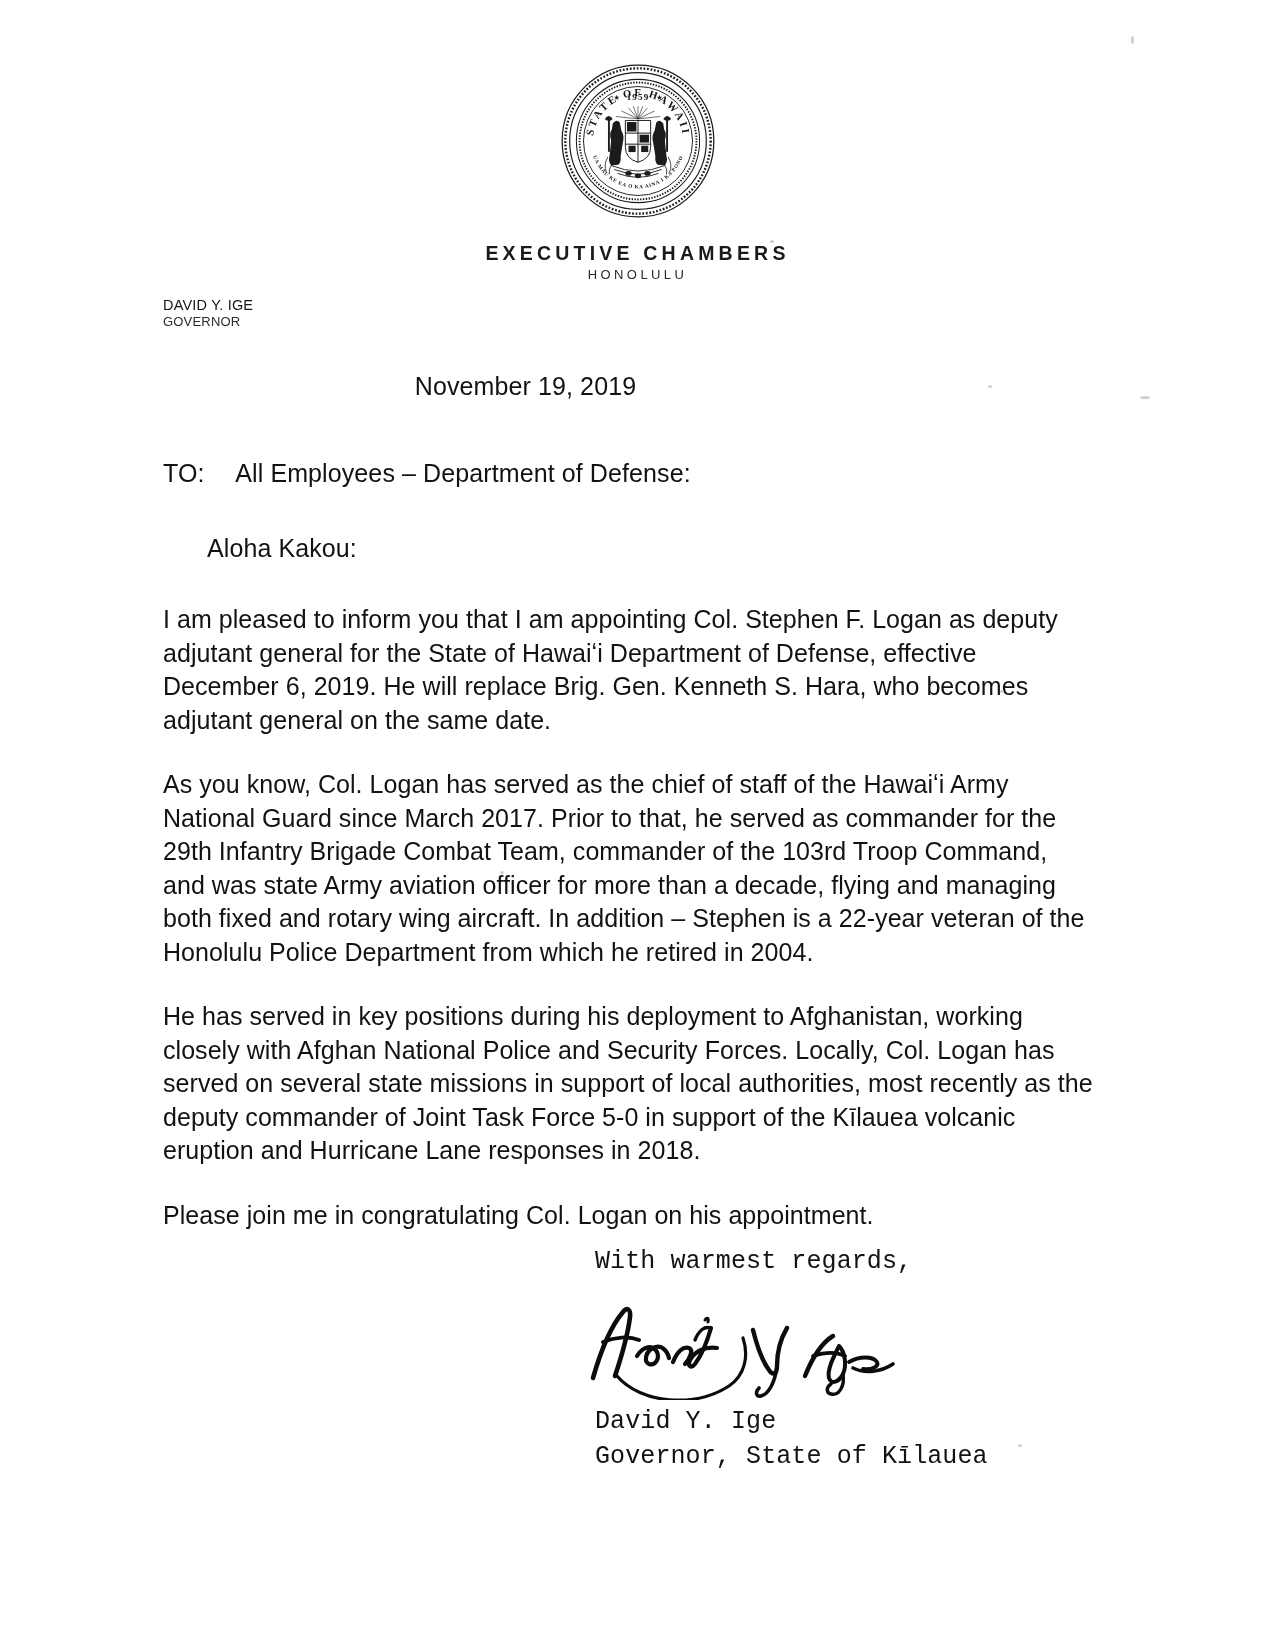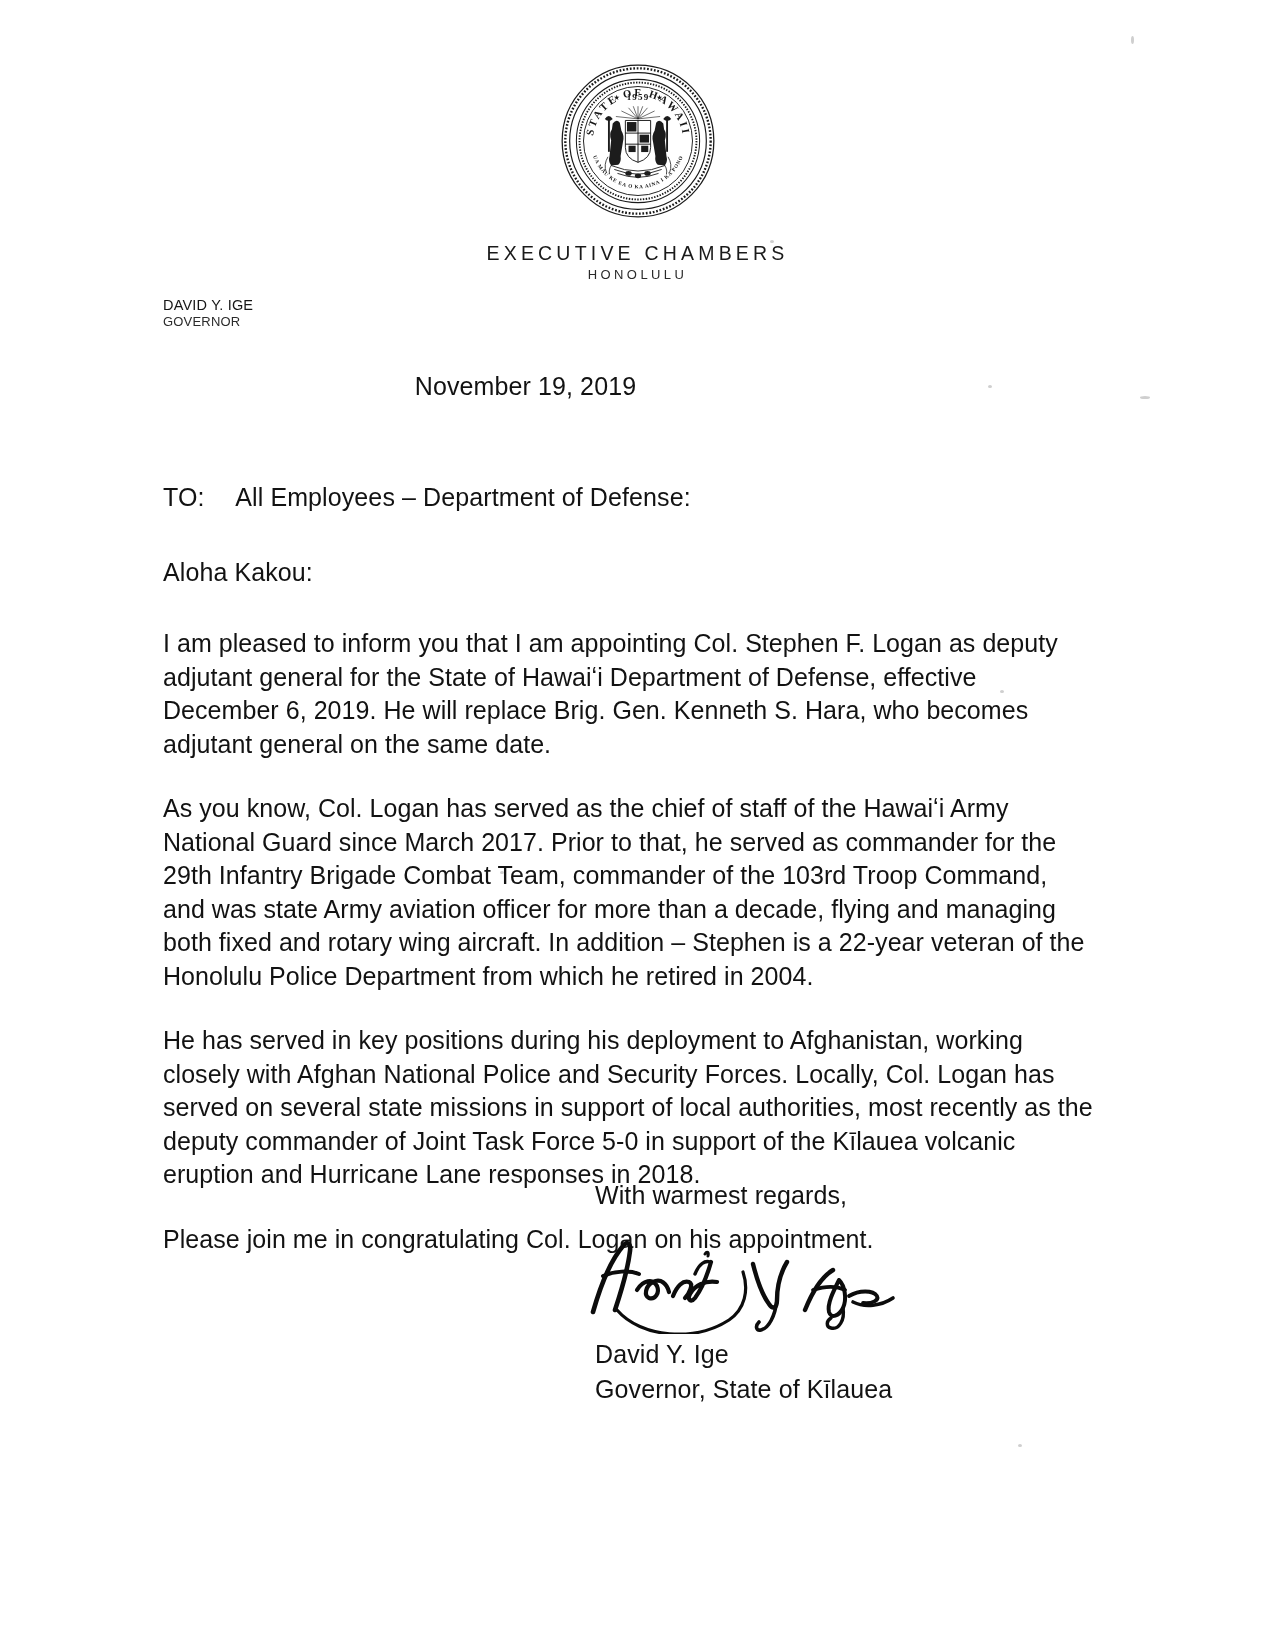--- a/index.html
+++ b/index.html
@@ -33,21 +33,21 @@
     width: 158px;
     height: 158px;
     margin: 0 auto;
     display: block;
   }
   .lh-chambers {
     margin-top: 22px;
     font-size: 19.5px;
     letter-spacing: 4.2px;
     color: #1a1a1a;
-    font-weight: 400;
+    font-weight: 700;
     white-space: nowrap;
   }
   .lh-city {
     margin-top: 2px;
     font-size: 13px;
     letter-spacing: 3.4px;
     color: #2a2a2a;
     font-weight: 400;
   }
 
@@ -73,51 +73,53 @@
   .letter {
     position: absolute;
     left: 163px;
     top: 372px;
     width: 930px;
   }
   .date-line {
     text-align: center;
     font-size: 25px;
     padding-right: 205px;
-    margin-bottom: 82px;
+    margin-bottom: 58px;
     letter-spacing: 0.1px;
   }
   .to-line {
     font-size: 25px;
     margin-bottom: 46px;
     white-space: pre;
     letter-spacing: 0.1px;
   }
   .salutation {
     font-size: 25px;
     margin-bottom: 40px;
     letter-spacing: 0.1px;
+    margin-left: 44px;
   }
   .para {
     font-size: 25px;
     line-height: 1.34;
     margin: 5px 0 31px 0;
     text-align: left;
     letter-spacing: 0.05px;
   }
   .para.last {
     margin-bottom: 0;
   }
 
   
   .closing-wrap {
     position: absolute;
     left: 595px;
-    top: 1181px;
+    top: 1247px;
     width: 560px;
+    font-family: Liberation Mono, monospace;
   }
   .closing {
     font-size: 25px;
     letter-spacing: 0.1px;
   }
   .signature {
     margin-top: 14px;
     margin-left: -18px;
     height: 110px;
     width: 330px;

